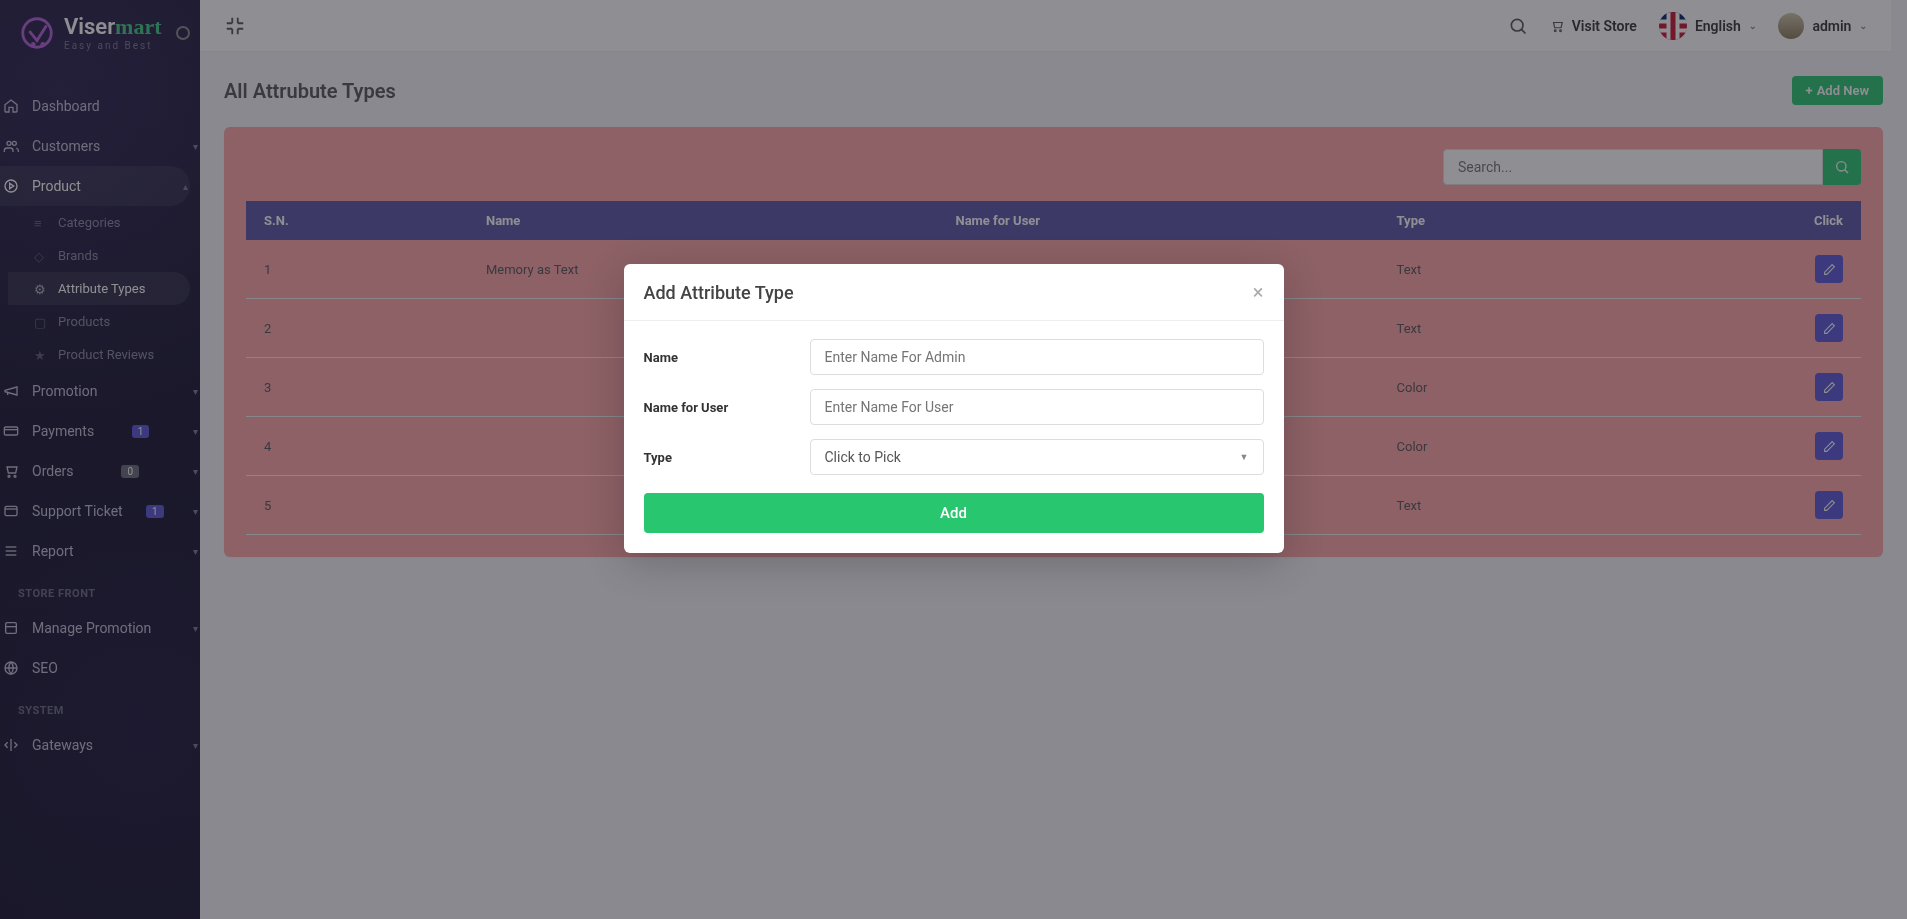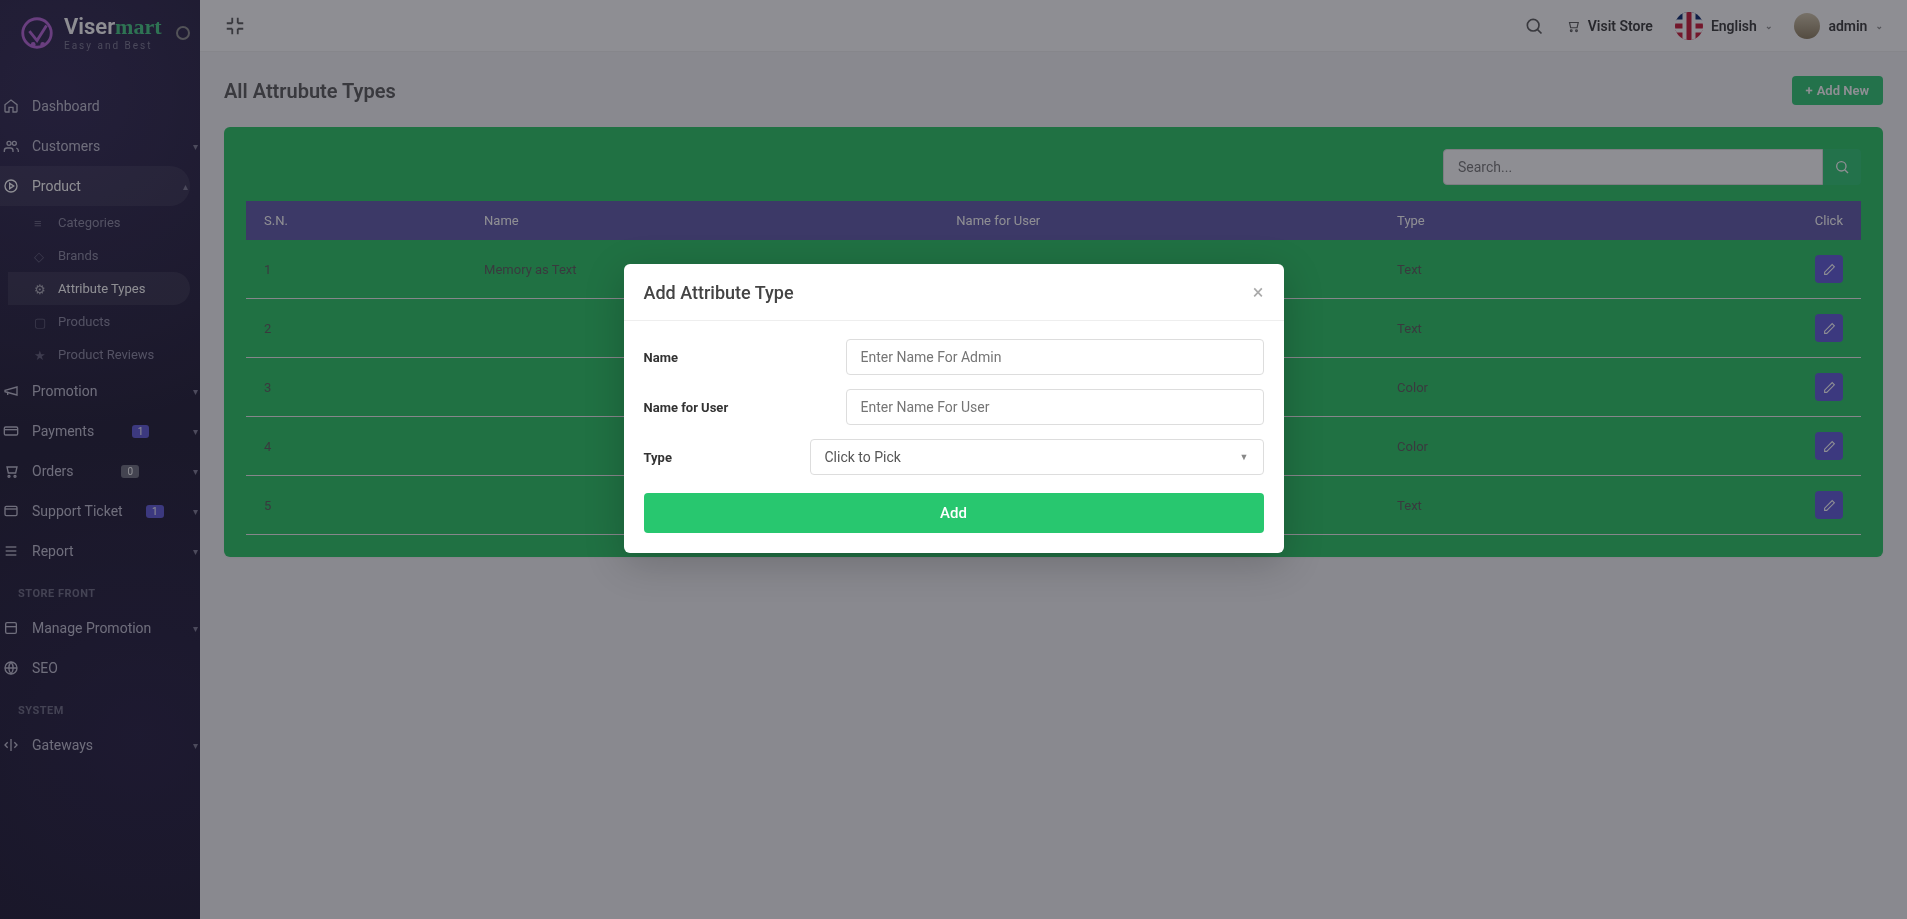--- a/index.html
+++ b/index.html
@@ -24,60 +24,60 @@
 .nav-item .chev { margin-left:auto; font-size:10px; color:#7a7790; }
 .nav-item .badge { margin-left:auto; background:#5b54d6; color:#fff; font-size:10px; padding:1px 6px; border-radius:3px; margin-right:6px; }
 .nav-item .badge.grey { background:#6b6b7b; }
 .sub-items { padding-left:8px; }
 .sub-item { display:flex; align-items:center; padding:9px 18px 9px 26px; font-size:13px; color:#8a87a0; cursor:pointer; position:relative; }
 .sub-item.active { background:rgba(255,255,255,0.08); border-radius:0 25px 25px 0; color:#fff; margin-right:10px; }
 .sub-item .sico { width:14px; height:14px; margin-right:10px; opacity:0.6; }
 .nav-header { padding:16px 18px 8px; font-size:11px; font-weight:700; color:#6a6880; letter-spacing:0.5px; }
 
 
-.topbar { position:absolute; left:200px; top:0; right:0; height:52px; background:#fff; display:flex; align-items:center; padding:0 24px; border-bottom:1px solid #eee; }
+.topbar { position:absolute; left:200px; top:0; right:16px; height:52px; background:#fff; display:flex; align-items:center; padding:0 24px; border-bottom:1px solid #eee; }
 .collapse-btn { width:22px; height:22px; cursor:pointer; color:#555; }
 .top-right { margin-left:auto; display:flex; align-items:center; gap:22px; }
 .top-action { display:flex; align-items:center; gap:8px; font-size:14px; color:#333; cursor:pointer; font-weight:600; }
 .top-action .smchev { font-size:9px; color:#888; }
 .flag { width:28px; height:28px; border-radius:50%; background:linear-gradient(to bottom,#012169 33%,#fff 33%,#fff 66%,#C8102E 66%); position:relative; overflow:hidden; }
 .flag::before, .flag::after { content:""; position:absolute; }
 .flag::before { width:200%; height:5px; background:#C8102E; top:50%; left:-50%; transform:translateY(-50%); box-shadow:0 -2px 0 2px #fff, 0 2px 0 2px #fff; }
 .flag::after { width:5px; height:200%; background:#C8102E; left:50%; top:-50%; transform:translateX(-50%); box-shadow:-2px 0 0 2px #fff, 2px 0 0 2px #fff; }
 .avatar { width:26px; height:26px; border-radius:50%; background:linear-gradient(#d0c4a8,#8a7a5a); }
 
 
 .main { position:absolute; left:200px; top:52px; right:0; bottom:0; padding:24px; }
 .page-head { display:flex; align-items:center; margin-bottom:22px; }
 .page-title { font-size:20px; font-weight:600; color:#555; }
 .add-btn { margin-left:auto; background:#28c76f; color:#fff; border:none; border-radius:4px; padding:7px 14px; font-size:13px; font-weight:600; cursor:pointer; display:flex; align-items:center; gap:4px; }
 
-.card { background:#22c55e; border-radius:6px; padding:22px; box-shadow:0 1px 3px rgba(0,0,0,0.04); }
+.card { background:#fca5a5; border-radius:6px; padding:22px; box-shadow:0 1px 3px rgba(0,0,0,0.04); }
 .search-row { display:flex; justify-content:flex-end; margin-bottom:16px; }
 .search-input { width:380px; padding:9px 14px; border:1px solid #ddd; border-radius:4px 0 0 4px; font-size:14px; }
 .search-btn { background:#28c76f; border:none; color:#fff; width:38px; border-radius:0 4px 4px 0; cursor:pointer; display:flex; align-items:center; justify-content:center; }
 
 table { width:100%; border-collapse:collapse; }
 thead tr { background:#5b54a6; }
-thead th { text-align:left; padding:12px 18px; font-size:13px; color:#fff; font-weight:400; }
+thead th { text-align:left; padding:12px 18px; font-size:13px; color:#fff; font-weight:700; }
 thead th:last-child { text-align:right; }
 tbody td { padding:15px 18px; border-bottom:1px solid #eee; font-size:13px; color:#555; }
 tbody td:last-child { text-align:right; }
 .edit-btn { background:#5b54d6; border:none; color:#fff; width:28px; height:28px; border-radius:4px; cursor:pointer; display:inline-flex; align-items:center; justify-content:center; }
 
 
 .overlay { position:absolute; inset:0; background:rgba(30,30,40,0.5); }
 .modal { position:absolute; left:50%; top:264px; transform:translateX(-50%); width:660px; background:#fff; border-radius:6px; box-shadow:0 10px 40px rgba(0,0,0,0.2); }
 .modal-head { padding:16px 20px; border-bottom:1px solid #eee; display:flex; align-items:center; }
 .modal-title { font-size:18px; font-weight:500; color:#444; }
 .modal-close { margin-left:auto; font-size:20px; color:#aaa; cursor:pointer; background:none; border:none; }
 .modal-body { padding:18px 20px 20px; }
 .form-row { display:flex; align-items:center; margin-bottom:14px; gap:16px; }
 .form-label { width:150px; font-size:13px; font-weight:700; color:#333; }
-.form-control { flex:1; padding:9px 14px; border:1px solid #ddd; border-radius:4px; font-size:14px; color:#ef4444; background:#fff;margin-left:36px; }
+.form-control { flex:1; padding:9px 14px; border:1px solid #ddd; border-radius:4px; font-size:14px; color:#ef4444; background:#fff; }
 .form-select { flex:1; position:relative; }
 .form-select .sel { padding:9px 14px; border:1px solid #ddd; border-radius:4px; font-size:14px; color:#555; display:flex; align-items:center; cursor:pointer;text-align:right; }
 .form-select .sel .tri { margin-left:auto; font-size:9px; color:#888; }
 .modal-submit { width:100%; background:#28c76f; color:#fff; border:none; padding:11px; border-radius:4px; font-size:15px; font-weight:500; cursor:pointer; margin-top:4px; }
 
 svg { display:block; }
 </style>
 </head>
 <body>
 

